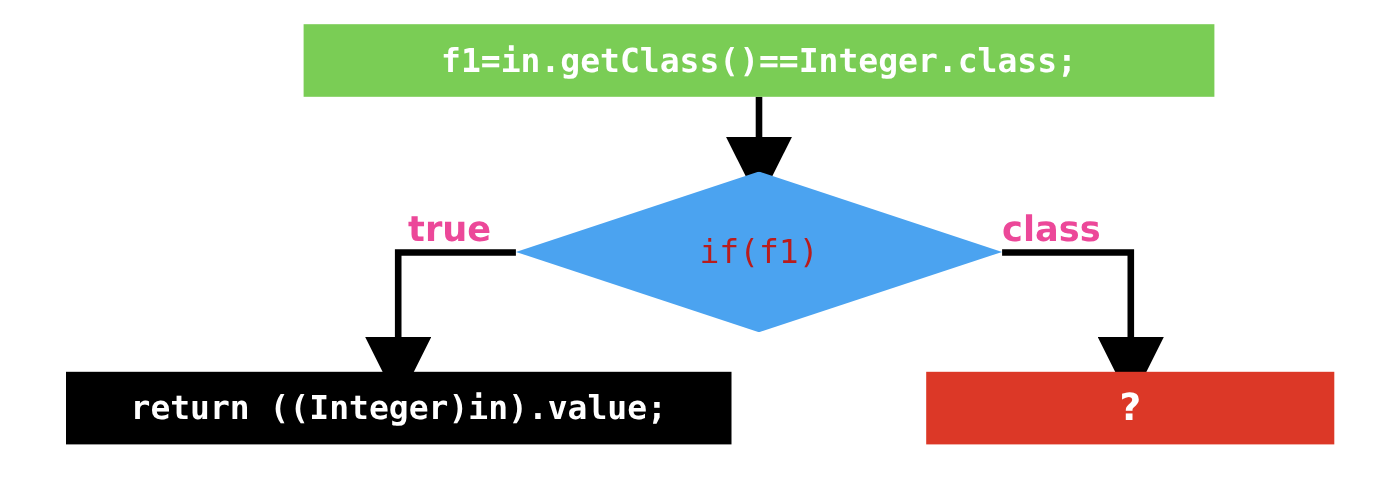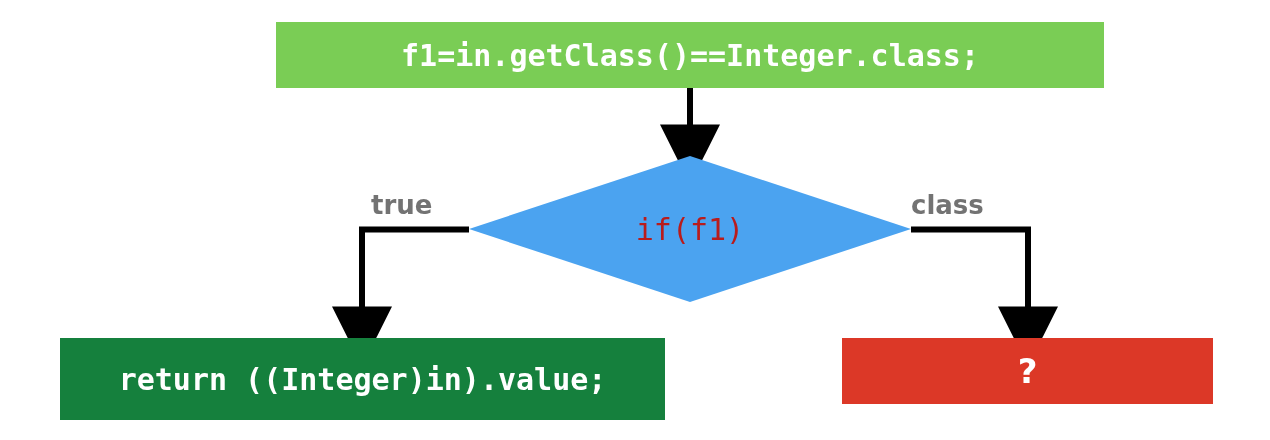--- a/index.html
+++ b/index.html
@@ -74,45 +74,45 @@
     font-weight: normal;
     font-size: 30px;
     white-space: pre;
   }
 
   
   #node-return {
     left: 60px;
     top: 338px;
     width: 605px;
-    height: 82px;
-    background: #15803d;
+    height: 66px;
+    background: #000000;
     font-size: 30px;
   }
 
   
   #node-unknown {
     left: 842px;
     top: 338px;
     width: 371px;
     height: 66px;
     background: #DC3827;
     font-family: "DejaVu Sans", sans-serif;
     font-weight: bold;
     font-size: 34px;
     color: #ffffff;
   }
 
   
   .edge-label {
     position: absolute;
-    color: #737373;
+    color: #ec4899;
     font-family: "DejaVu Sans", sans-serif;
     font-weight: bold;
-    font-size: 26px;
+    font-size: 32px;
     line-height: 1;
     white-space: nowrap;
   }
   #label-true {
     left: 371px;
     top: 192px;
   }
   #label-false {
     left: 911px;
     top: 192px;

